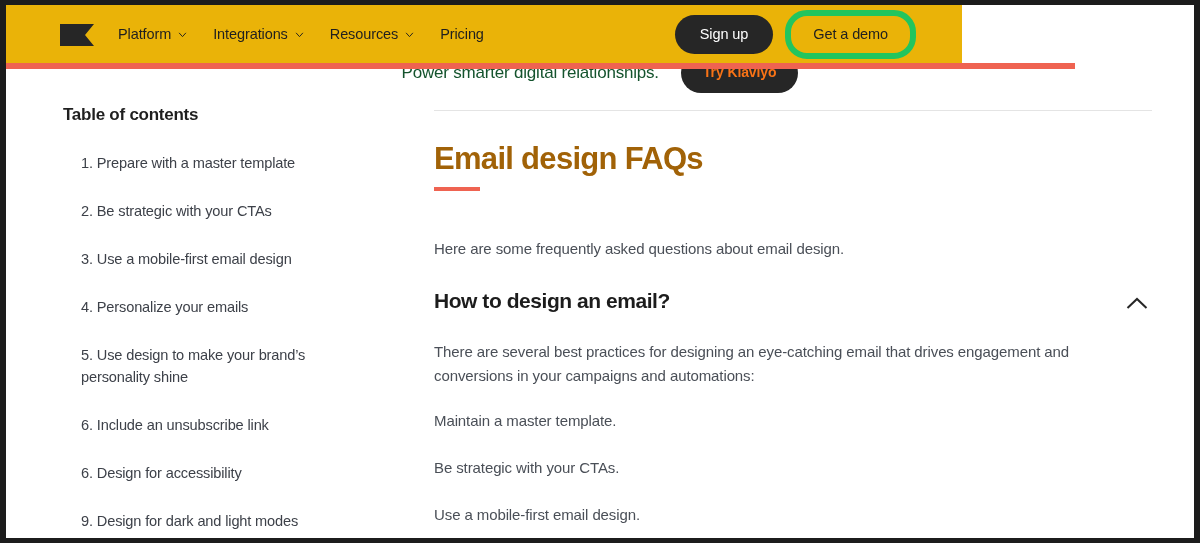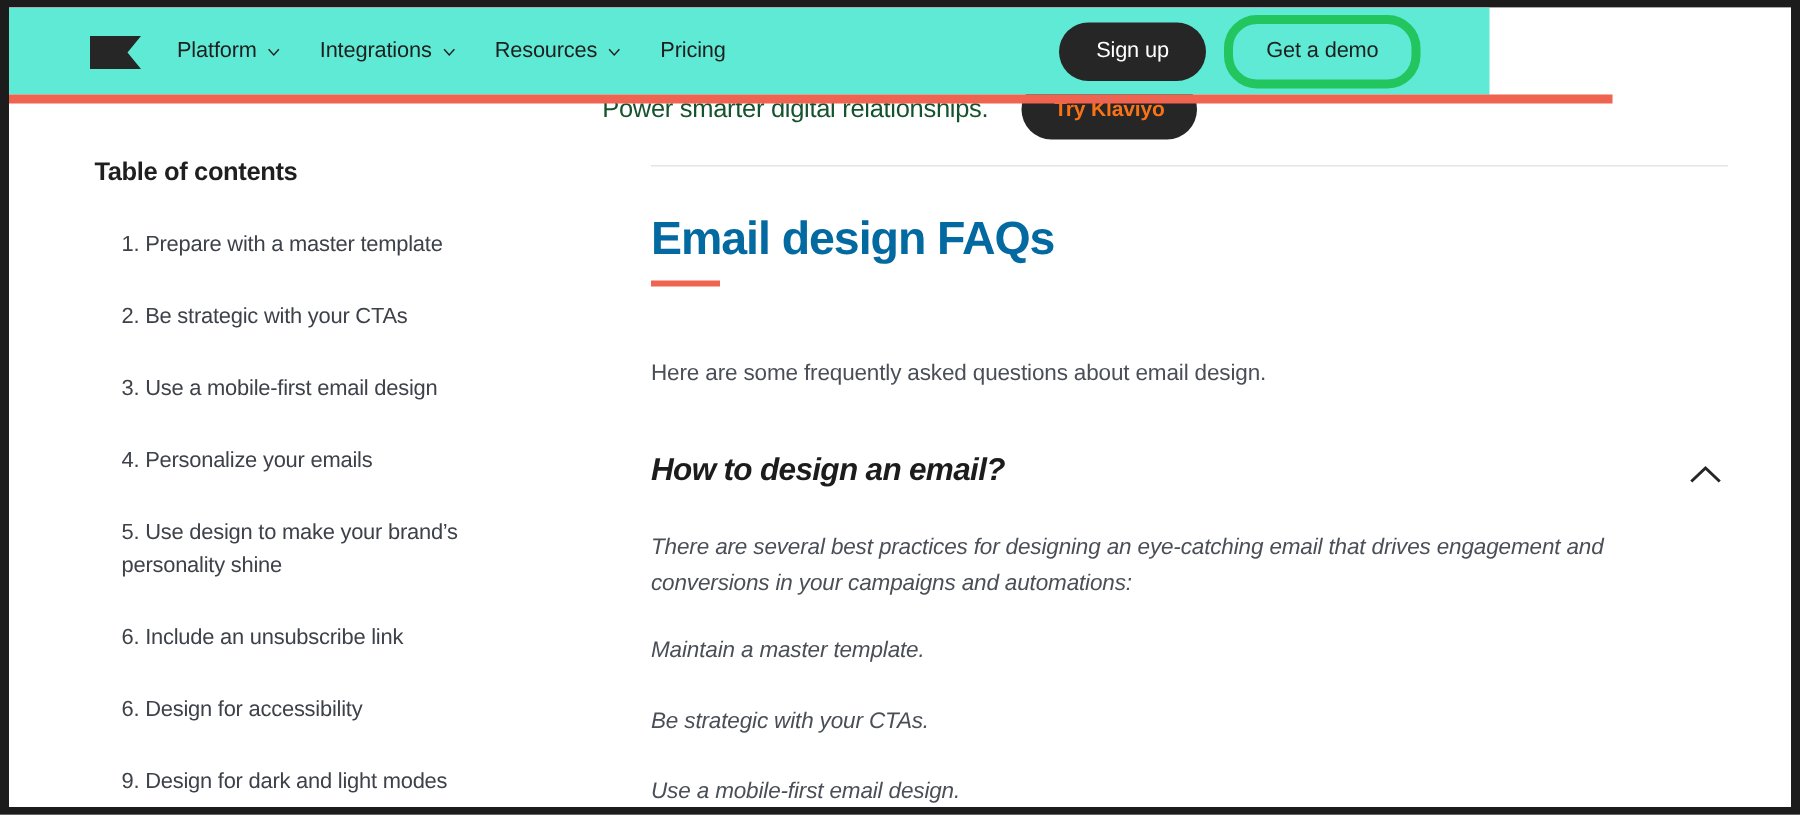--- a/index.html
+++ b/index.html
@@ -70,25 +70,24 @@
     white-space: nowrap;
     cursor: pointer;
   }
 
   
   .site-header {
     position: absolute;
     left: 0; top: 0;
     width: 956px;
     height: 58px;
-    background: #5eead4;
+    background: #eab308;
     z-index: 5;
     display: flex;
     align-items: center;
-    padding-left: 31px;
   }
   .logo {
     position: absolute;
     left: 54px;
     top: 19px;
     width: 34px;
     height: 22px;
   }
   .nav {
     position: absolute;
@@ -211,40 +210,39 @@
   }
   .section-rule {
     width: 718px;
     height: 1px;
     background: #e4e4e4;
     margin: 41px 0 0 0;
   }
   .faq-title {
     font-size: 31px;
     font-weight: bold;
-    color: #0369a1;
+    color: #a16207;
     letter-spacing: -0.7px;
     margin: 30px 0 0 0;
   }
   .title-underline {
     width: 46px;
     height: 4px;
     background: #ef6351;
     margin-top: 10px;
   }
   .intro {
     font-size: 15px;
     color: #4a4f57;
     letter-spacing: -0.1px;
     margin: 49px 0 0 0;
   }
 
   .accordion {
-    margin-top: 45px;
-    font-style: italic;
+    margin-top: 32px;
   }
   .accordion-head {
     display: flex;
     align-items: flex-start;
     justify-content: space-between;
     cursor: pointer;
   }
   .accordion-q {
     font-size: 21px;
     font-weight: bold;

